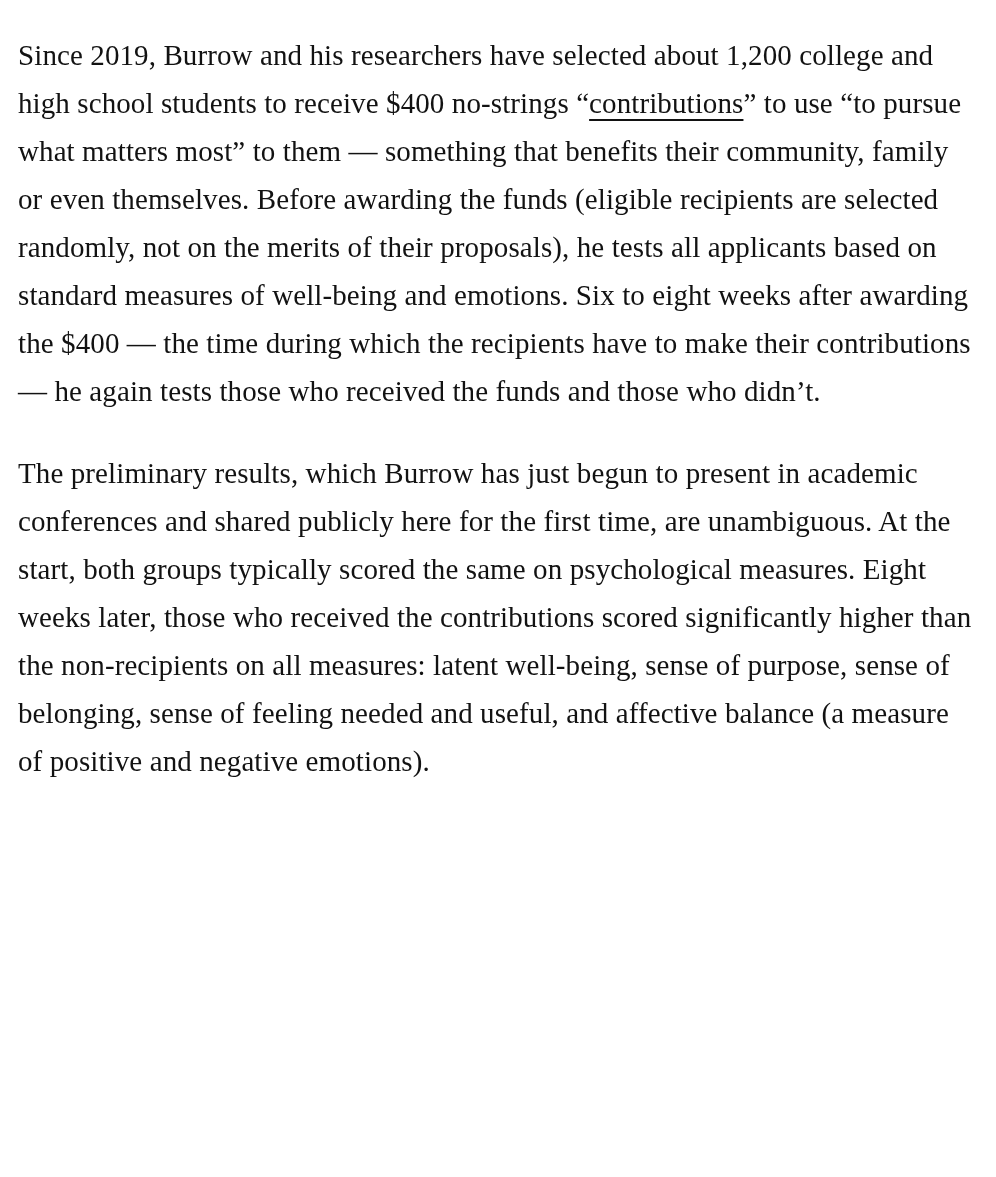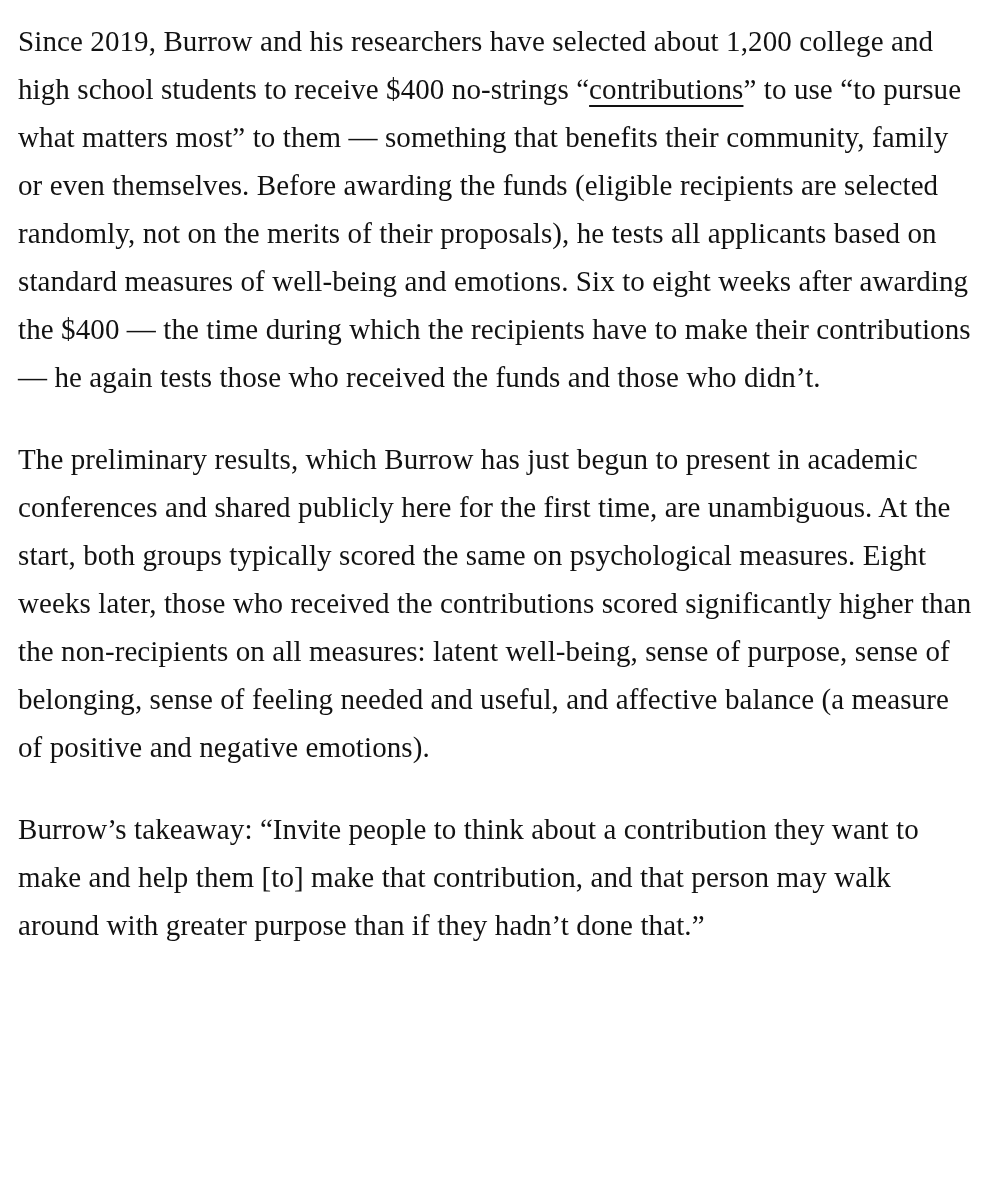--- a/index.html
+++ b/index.html
@@ -10,21 +10,21 @@
   body {
     width: 996px;
     min-height: 1177px;
     font-family: "Liberation Serif", "DejaVu Serif", serif;
     color: #121212;
     -webkit-font-smoothing: antialiased;
   }
   .article {
     box-sizing: border-box;
     width: 996px;
-    padding: 17px 20px 0 18px;
+    padding: 31px 20px 0 18px;
   }
   .para {
     margin: 0 0 34px 0;
     font-size: 29px;
     line-height: 48px;
     letter-spacing: 0.1px;
     max-width: 958px;
   }
   .inline-link {
     color: inherit;
@@ -34,14 +34,13 @@
     text-underline-offset: 6px;
     cursor: pointer;
   }
 </style>
 </head>
 <body>
 
 <main class="article">
   <p class="para"><span>Since 2019, Burrow and his researchers have selected about 1,200 college and high school students to receive $400 no-strings “</span><a class="inline-link" href="#">contributions</a><span>” to use “to pursue what matters most” to them — something that benefits their community, family or even themselves. Before awarding the funds (eligible recipients are selected randomly, not on the merits of their proposals), he tests all applicants based on standard measures of well-being and emotions. Six to eight weeks after awarding the $400 — the time during which the recipients have to make their contributions — he again tests those who received the funds and those who didn’t.</span></p>
   <p class="para">The preliminary results, which Burrow has just begun to present in academic conferences and shared publicly here for the first time, are unambiguous. At the start, both groups typically scored the same on psychological measures. Eight weeks later, those who received the contributions scored significantly higher than the non-recipients on all measures: latent well-being, sense of purpose, sense of belonging, sense of feeling needed and useful, and affective balance (a measure of positive and negative emotions).</p>
-  <p class="para">Burrow’s takeaway: “Invite people to think about a contribution they want to make and help them [to] make that contribution, and that person may walk around with greater purpose than if they hadn’t done that.”</p>
 </main>
 
 </body></html>

